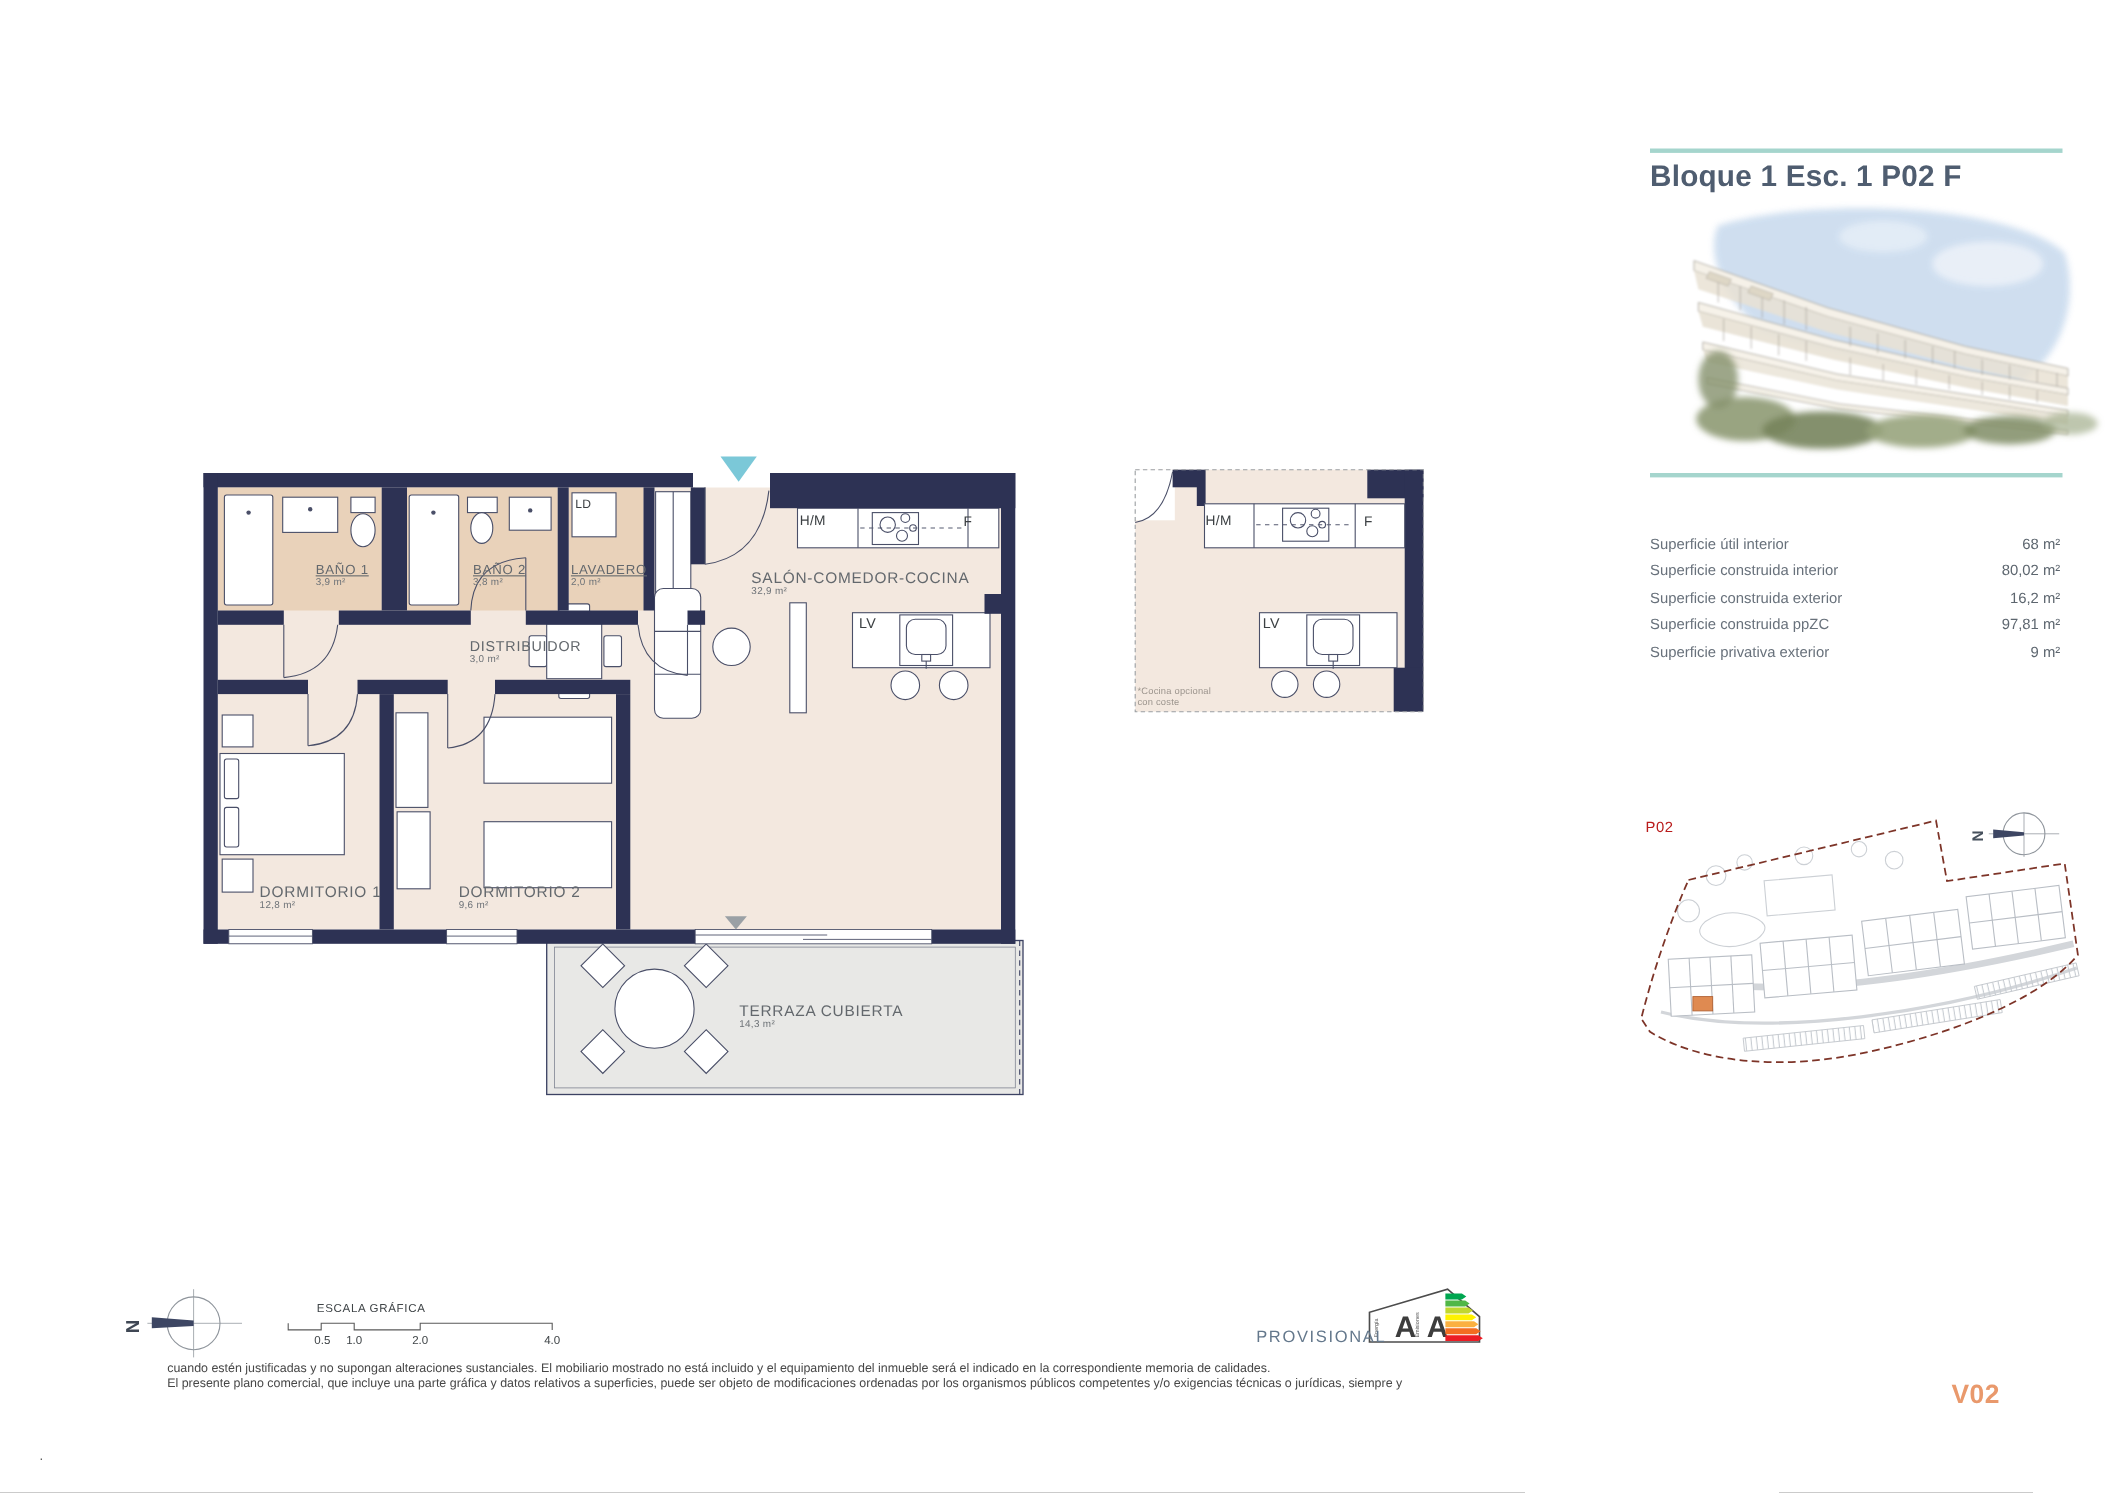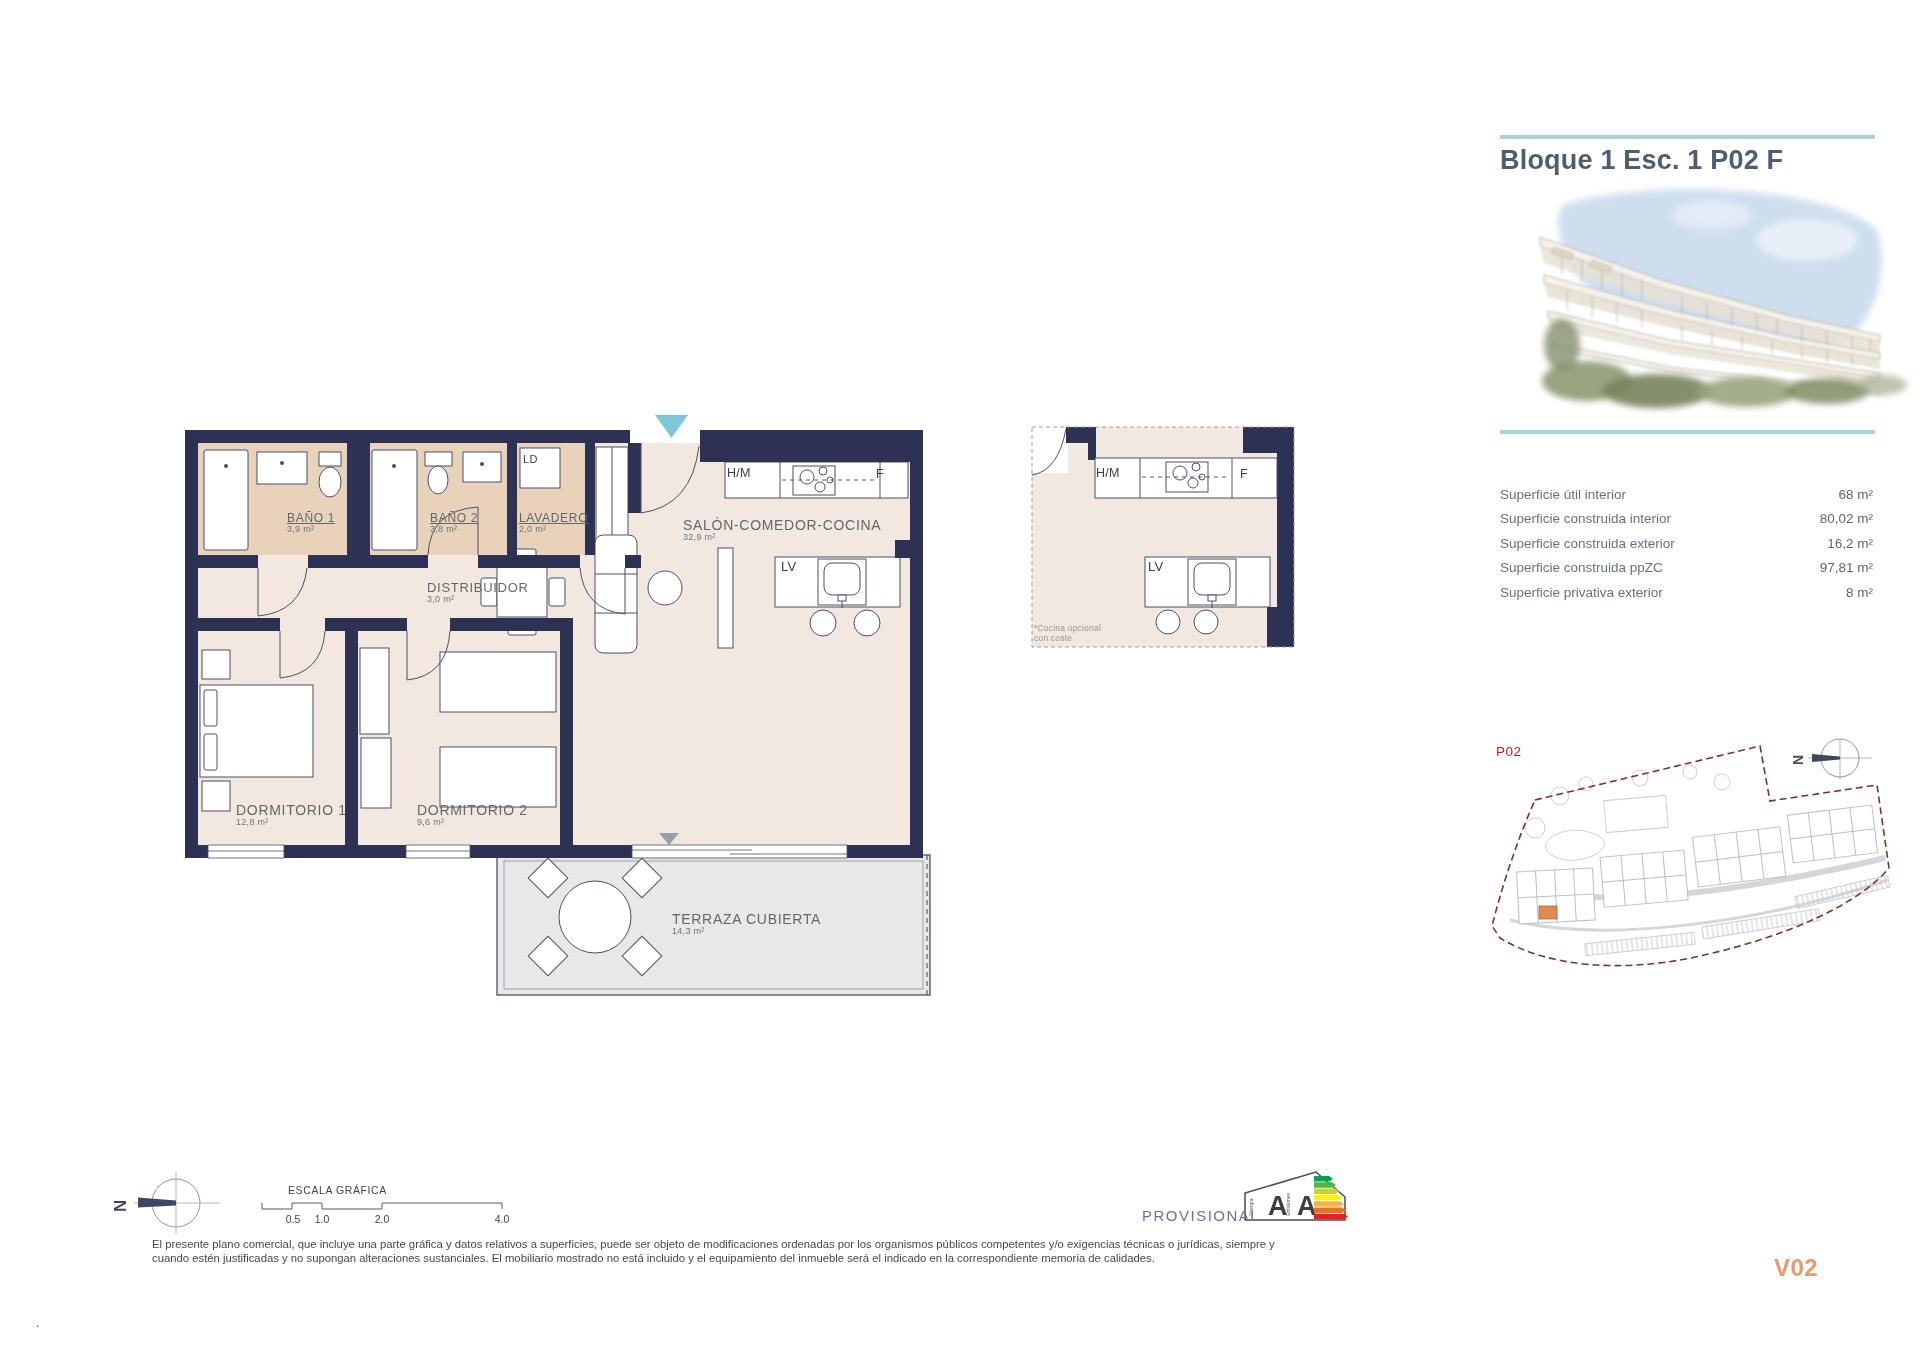--- a/index.html
+++ b/index.html
@@ -357,21 +357,21 @@
   <div class="sup-row" style="left:1500px;top:536px">
     <span>Superficie construida exterior</span>
     <span class="v">16,2 m²</span>
   </div>
   <div class="sup-row" style="left:1500px;top:560px">
     <span>Superficie construida ppZC</span>
     <span class="v">97,81 m²</span>
   </div>
   <div class="sup-row" style="left:1500px;top:585px">
     <span>Superficie privativa exterior</span>
-    <span class="v">8 m²</span>
+    <span class="v">9 m²</span>
   </div>
 
   <div class="p02" style="left:1496px;top:744px">P02</div>
 
   <div class="room-label" style="left:287px;top:512px">
     <div class="rl-name smf">BAÑO 1</div>
     <div class="rl-area">3,9 m²</div>
   </div>
   <div class="room-label" style="left:430px;top:512px">
     <div class="rl-name smf">BAÑO 2</div>
@@ -418,20 +418,20 @@
 
   <div class="escala" style="left:288px;top:1184px">ESCALA GRÁFICA</div>
   <div class="tick" style="left:293px;top:1213px">0.5</div>
   <div class="tick" style="left:322px;top:1213px">1.0</div>
   <div class="tick" style="left:382px;top:1213px">2.0</div>
   <div class="tick" style="left:502px;top:1213px">4.0</div>
 
   <div class="provisional" style="left:1142px;top:1207px">PROVISIONAL</div>
 
   <div class="disclaimer" style="left:152px;top:1238px">
+    <div>cuando estén justificadas y no supongan alteraciones sustanciales. El mobiliario mostrado no está incluido y el equipamiento del inmueble será el indicado en la correspondiente memoria de calidades.</div>
     <div>El presente plano comercial, que incluye una parte gráfica y datos relativos a superficies, puede ser objeto de modificaciones ordenadas por los organismos públicos competentes y/o exigencias técnicas o jurídicas, siempre y</div>
-    <div>cuando estén justificadas y no supongan alteraciones sustanciales. El mobiliario mostrado no está incluido y el equipamiento del inmueble será el indicado en la correspondiente memoria de calidades.</div>
   </div>
 
   <div class="version" style="left:1774px;top:1254px">V02</div>
 
   <div class="dot" style="left:36px;top:1316px">.</div>
 </div>
 
 </body></html>

